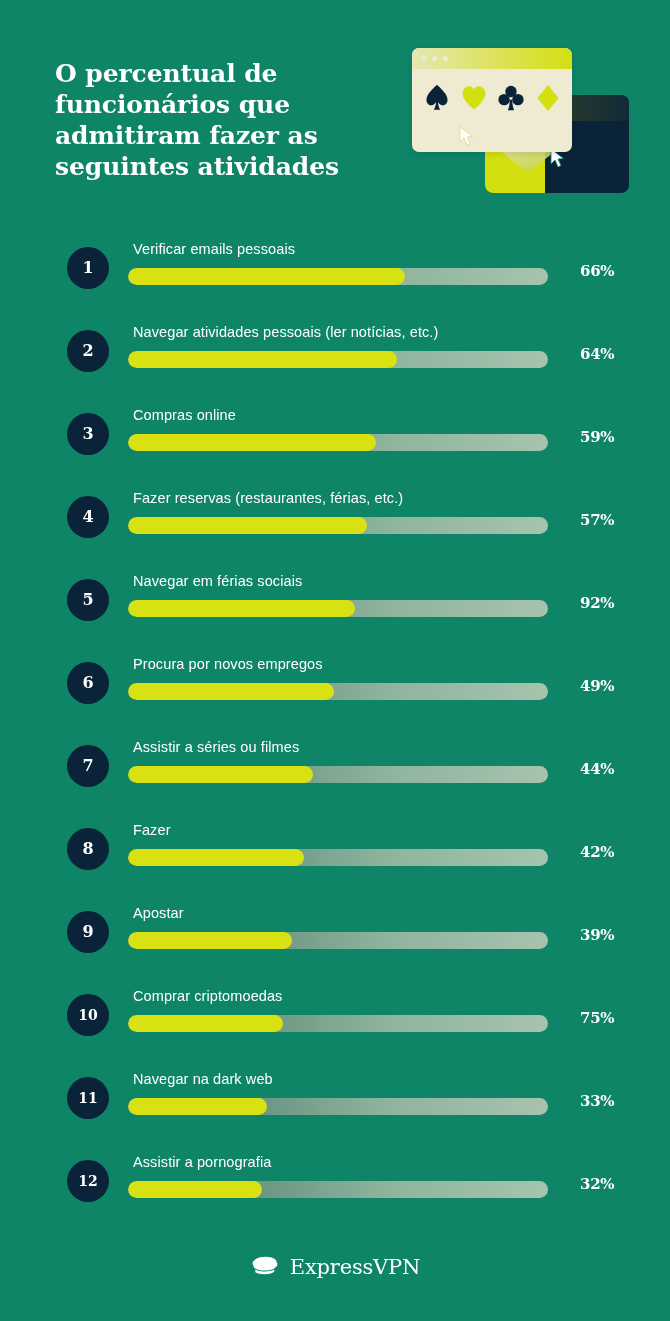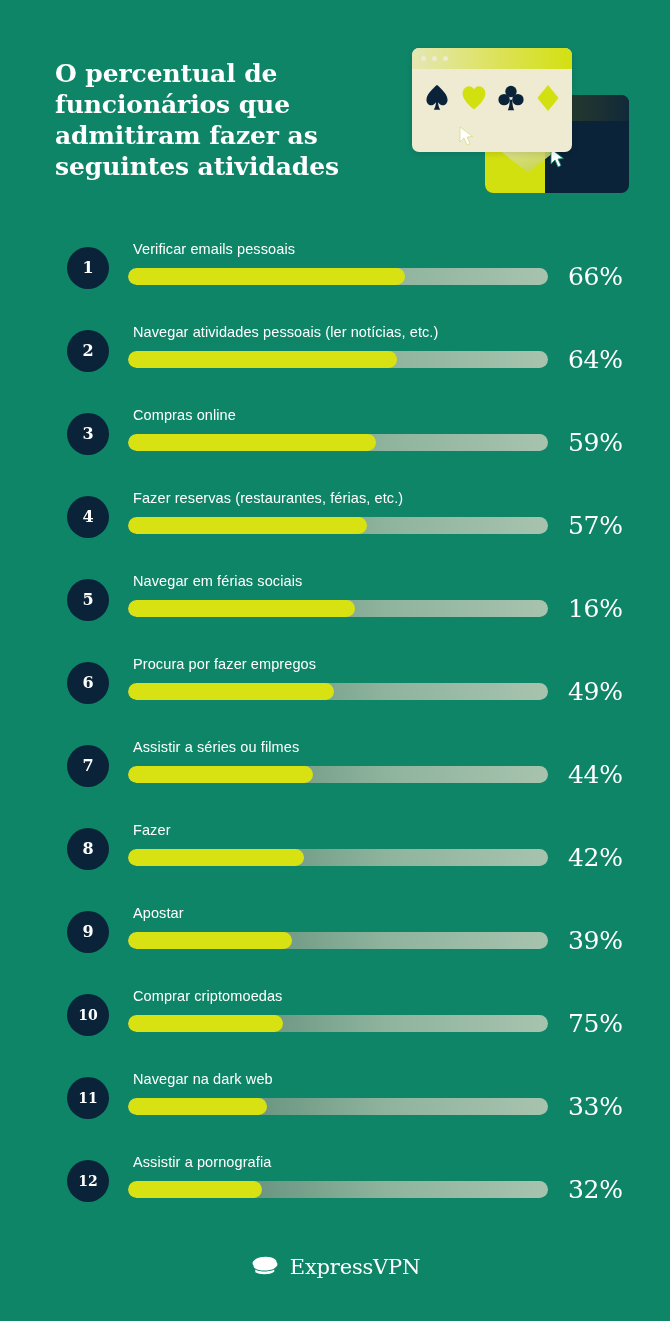--- a/index.html
+++ b/index.html
@@ -84,23 +84,23 @@
     position:absolute; left:128px; top:36px;
     width:420px; height:17px; border-radius:9px;
     background:linear-gradient(90deg,#4B8774 0%, #67937F 28%, #8FB49E 62%, #A7C3AE 100%);
     overflow:hidden;
   }
   .bar-fill {
     position:absolute; left:0; top:0; height:17px;
     border-radius:9px; background:#D8E212;
   }
   .row-pct {
-    position:absolute; left:568px; top:30px;
-    font-family:"DejaVu Serif", serif; font-weight:400;
-    font-size:25px; color:#FFFFFF; letter-spacing:-.3px;
+    position:absolute; left:580px; top:30px;
+    font-family:"DejaVu Serif", serif; font-weight:700;
+    font-size:15px; color:#FFFFFF; letter-spacing:-.3px;
   }
 
   
   .footer {
     position:absolute; left:0; bottom:42px; width:670px;
     display:flex; align-items:flex-start; justify-content:center; gap:10px;
   }
   .logo-mark { width:30px; height:24px; }
   .logo-text {
     font-family:"DejaVu Serif", serif; font-weight:400;
@@ -208,27 +208,27 @@
         <div class="row-pct">57%</div>
       </div>
       <div class="row">
         <div class="row-circle">
           <span class="row-num">5</span>
         </div>
         <div class="row-label">Navegar em férias sociais</div>
         <div class="bar-track">
           <div class="bar-fill" style="width: 226.8px;"></div>
         </div>
-        <div class="row-pct">16%</div>
+        <div class="row-pct">92%</div>
       </div>
       <div class="row">
         <div class="row-circle">
           <span class="row-num">6</span>
         </div>
-        <div class="row-label">Procura por fazer empregos</div>
+        <div class="row-label">Procura por novos empregos</div>
         <div class="bar-track">
           <div class="bar-fill" style="width: 205.8px;"></div>
         </div>
         <div class="row-pct">49%</div>
       </div>
       <div class="row">
         <div class="row-circle">
           <span class="row-num">7</span>
         </div>
         <div class="row-label">Assistir a séries ou filmes</div>

